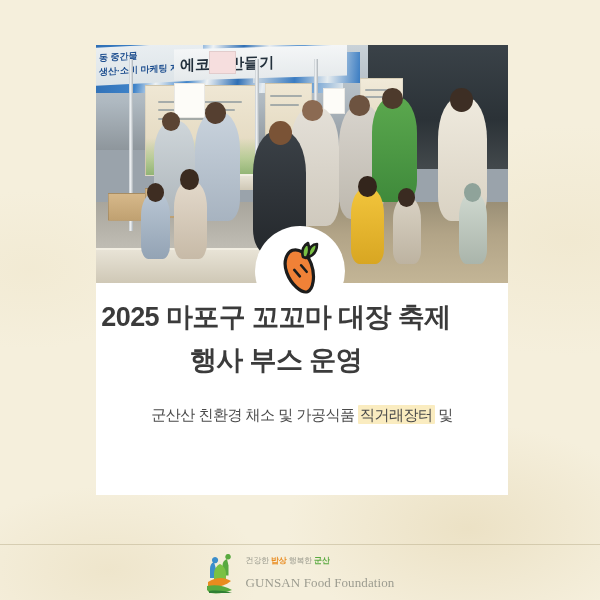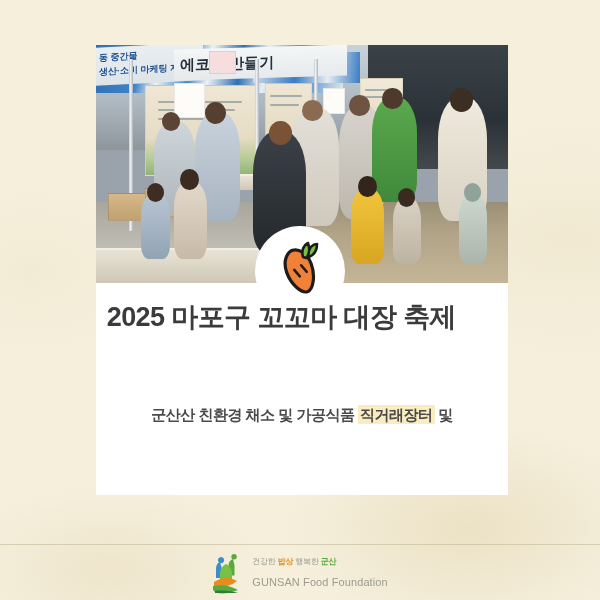--- a/index.html
+++ b/index.html
@@ -167,41 +167,41 @@
     align-items: center;
     justify-content: center;
   }
   #carrot-badge svg { display: block; }
 
   #title-block {
     position: absolute;
     left: 96px;
     top: 296px;
     width: 360px;
-    text-align: right;
+    text-align: center;
   }
   .title-line {
     font-size: 27px;
     font-weight: bold;
     color: #3b3b3b;
     letter-spacing: -0.6px;
     line-height: 43px;
     white-space: nowrap;
   }
 
   #desc-block {
     position: absolute;
     left: 96px;
     top: 400px;
     width: 412px;
     text-align: center;
   }
   .desc-line {
     font-size: 15px;
-    font-weight: bold;
+    font-weight: normal;
     color: #4a4a4a;
     letter-spacing: -0.5px;
     line-height: 29px;
     white-space: nowrap;
   }
   .hl {
     background: #faecc0;
     padding: 1px 2px;
     border-radius: 1px;
   }
@@ -242,25 +242,26 @@
   #footer-tagline .g { color: #58a93f; font-weight: bold; }
   #footer-tagline .o { color: #e98b1f; font-weight: bold; }
   #footer-title {
     font-size: 17px;
     font-weight: bold;
     color: #2f2f2f;
     letter-spacing: -0.8px;
     white-space: nowrap;
   }
   #footer-subtitle {
-    font-size: 11px;
+    font-size: 13px;
     color: #9c9c90;
     letter-spacing: 0.1px;
     margin-top: 8px;
     white-space: nowrap;
+    font-family: Liberation Serif, serif;
   }
 </style>
 </head>
 <body>
 
 <div id="card-root">
 
   <div id="bg-texture"></div>
 
   <div id="photo">
@@ -359,20 +360,21 @@
       </g>
       <g transform="translate(33,3)">
         <path d="M6 12 C6 5 11 1 15 1 C15 7 12 12 7 14 Z" fill="#7ac143" stroke="#1c1c1c" stroke-width="2.6" stroke-linejoin="round"></path>
         <path d="M1 14 C-1 7 2 2 6 0 C8 6 7 12 4 15 Z" fill="#7ac143" stroke="#1c1c1c" stroke-width="2.6" stroke-linejoin="round"></path>
       </g>
     </svg>
   </div>
 
   <div id="title-block">
     <div class="title-line">2025 마포구 꼬꼬마 대장 축제</div>
+    <div class="title-line">행사 부스 운영</div>
   </div>
 
   <div id="desc-block">
     <div class="desc-line">
       <span>군산산 친환경 채소 및 가공식품 </span><span class="hl">직거래장터</span><span> 및</span>
     </div>
   </div>
 
   <div id="footer-divider"></div>
   <div id="footer">

